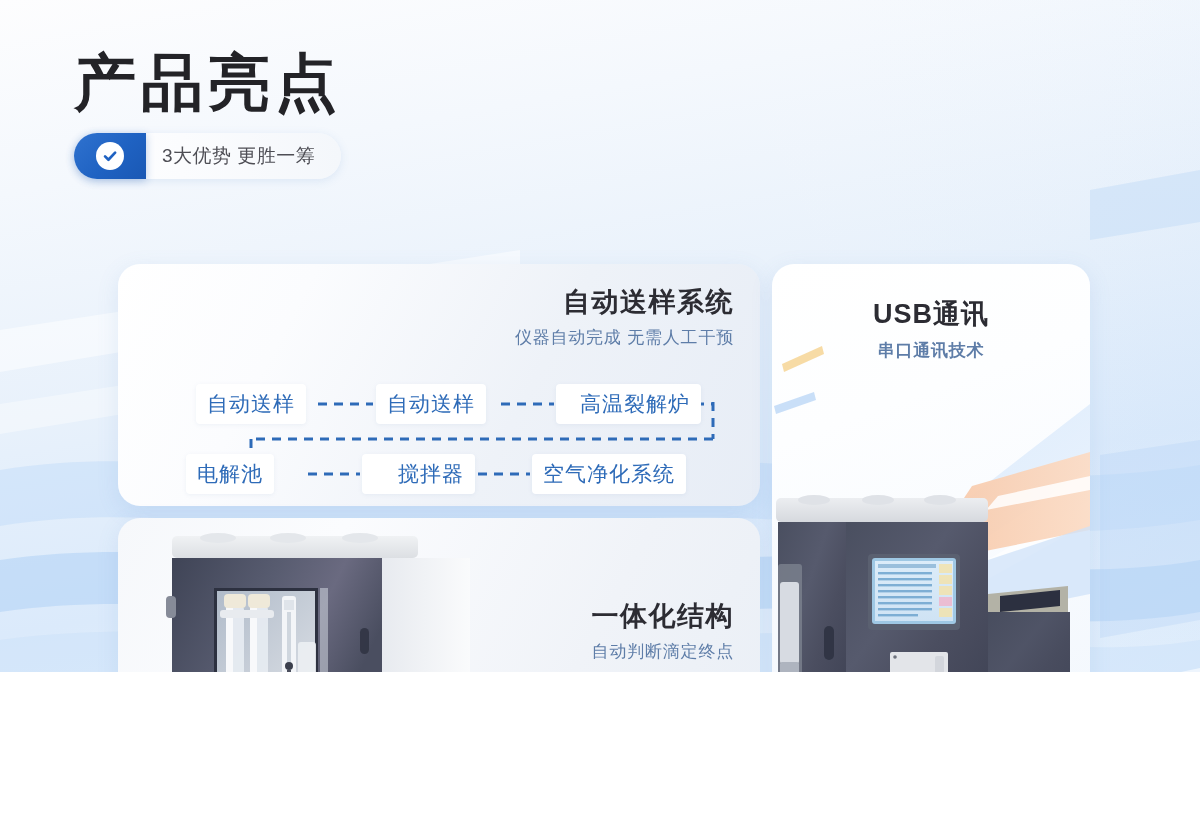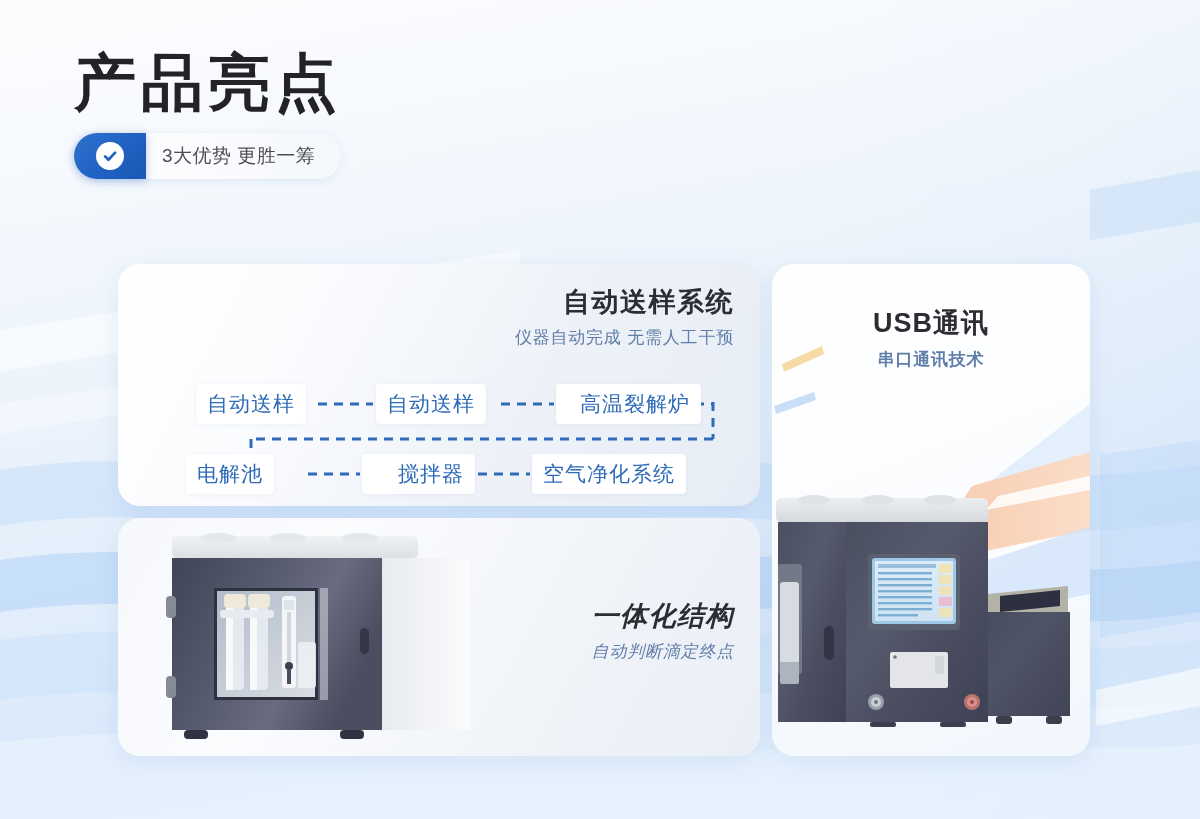--- a/index.html
+++ b/index.html
@@ -7,21 +7,21 @@
   html, body {
     width: 1200px;
     height: 819px;
     overflow: hidden;
     font-family: "Liberation Sans", "DejaVu Sans", sans-serif;
   }
 
   #page {
     position: relative;
     width: 1200px;
-    height: 819px;
+    height: 672px;
     background: linear-gradient(170deg, #fdfdfe 0%, #f4f8fd 22%, #e8f1fb 48%, #dbeafb 72%, #e9f3fd 100%);
     overflow: hidden;
   }
 
   
   .bg-layer { position: absolute; inset: 0; overflow: hidden; pointer-events: none; }
   .bg-layer svg { position: absolute; inset: 0; width: 1200px; height: 819px; display: block; }
 
   
   .header { position: absolute; left: 74px; top: 48px; z-index: 5; }
@@ -90,21 +90,20 @@
     left: 118px; top: 264px; width: 642px; height: 242px;
     background: linear-gradient(118deg, #ffffff 0%, #fbfcfe 26%, #eef2f8 62%, #e7edf6 100%);
   }
   #card-usb {
     left: 772px; top: 264px; width: 318px; height: 492px;
     background: linear-gradient(160deg, #ffffff 0%, #fdfeff 30%, #f2f7fd 100%);
   }
   #card-structure {
     left: 118px; top: 518px; width: 642px; height: 238px;
     background: linear-gradient(118deg, #f6f8fb 0%, #fbfcfe 30%, #f0f3f8 70%, #eaeff6 100%);
-    font-style: italic;
   }
 
   .card-title {
     font-size: 27px;
     font-weight: 700;
     color: #2c2c33;
     letter-spacing: 1.5px;
     line-height: 1.2;
     white-space: nowrap;
   }
@@ -138,21 +137,21 @@
     color: #2e6bb8;
     letter-spacing: 1px;
     height: 40px;
     padding: 0 11px;
     white-space: nowrap;
     box-shadow: 0 1px 4px rgba(120,150,190,.10);
   }
 
   
   .usb-head {
-    position: absolute; left: 0; right: 0; top: 43px; text-align: center;
+    position: absolute; left: 0; right: 0; top: 34px; text-align: center;
   }
   .usb-head .card-title { font-size: 27px; letter-spacing: 1px; }
   .usb-head .card-sub { font-size: 17px; margin-top: 10px; font-weight: bold; }
 
   .usb-deco { position: absolute; left: 0; top: 0; width: 318px; height: 492px; pointer-events: none; }
 
   
   .struct-head {
     position: absolute; right: 26px; top: 82px; text-align: right;
   }

